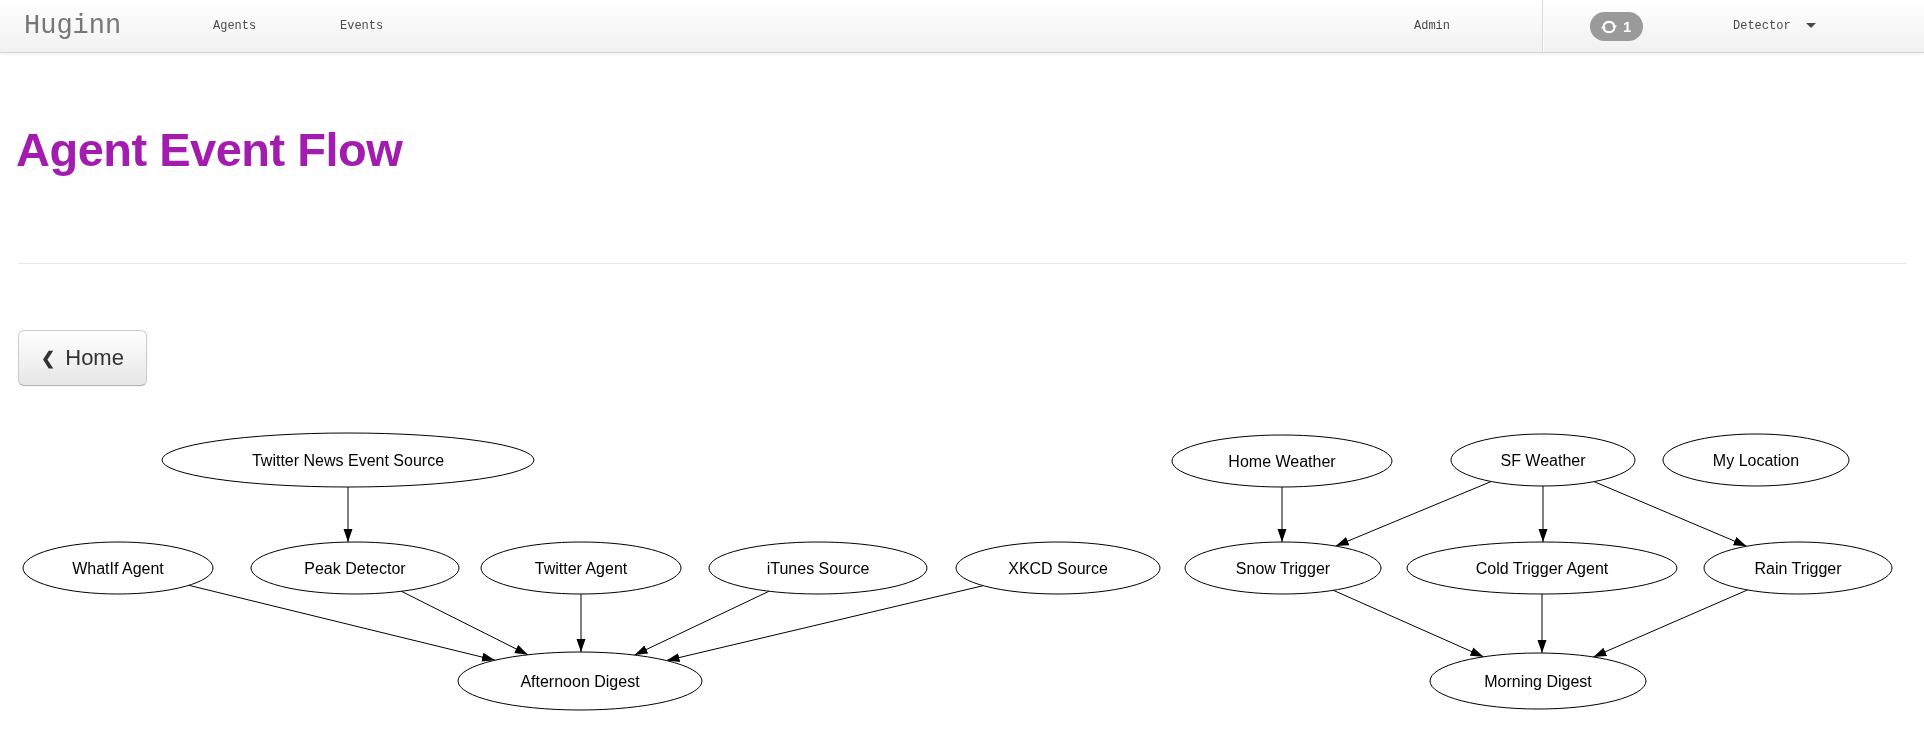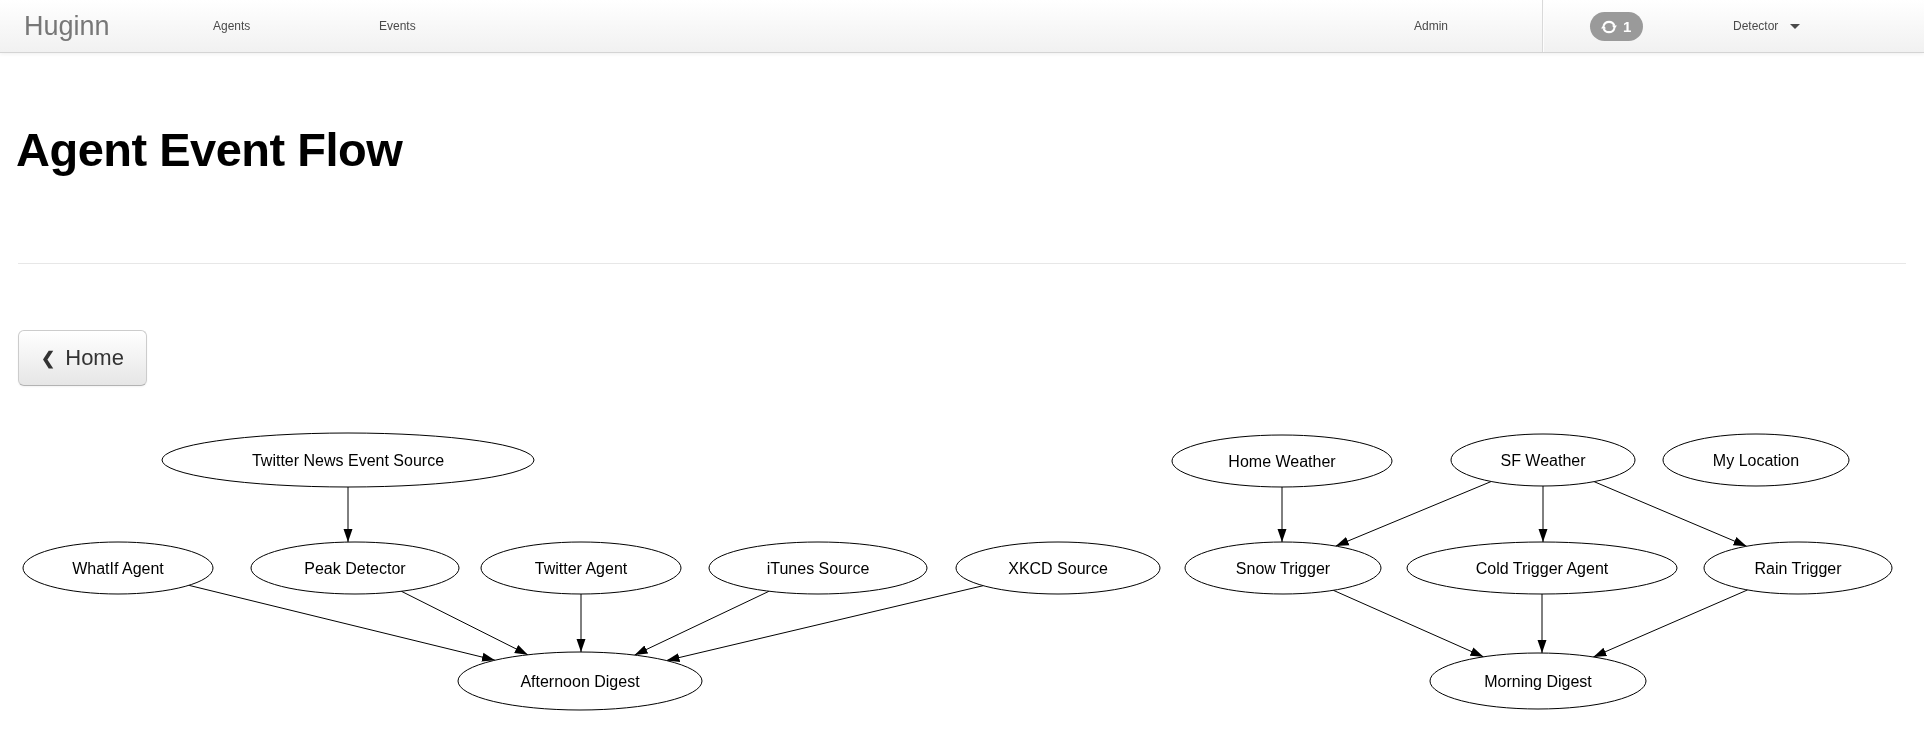--- a/index.html
+++ b/index.html
@@ -8,21 +8,21 @@
     font-family:"Liberation Sans",sans-serif;position:relative;
   }
   
   .navbar{
     position:absolute;top:0;left:0;width:100%;height:52px;
     background:linear-gradient(#ffffff,#f1f1f1);
     border-bottom:1px solid #d4d4d4;
     box-shadow:0 1px 4px rgba(0,0,0,.065);
     z-index:5;
   }
-  .navbar a{text-decoration:none;cursor:pointer;}
+  .navbar a{text-decoration:none;cursor:pointer;font-family:Liberation Mono, monospace;}
   .brand{
     position:absolute;left:24px;top:0;line-height:52px;
     font-size:27px;color:#777;
   }
   .nav-link{
     position:absolute;top:0;line-height:52px;
     font-size:12px;color:#4a4a4a;
   }
   .nav-divider{
     position:absolute;top:0;height:52px;width:1px;
@@ -35,21 +35,21 @@
     color:#fff;font-weight:bold;font-size:15px;cursor:pointer;
   }
   .caret{
     display:inline-block;width:0;height:0;margin-left:8px;vertical-align:middle;
     border-left:5px solid transparent;border-right:5px solid transparent;
     border-top:5px solid #4a4a4a;
   }
   
   .page-title{
     position:absolute;left:16px;top:122px;margin:0;
-    font-size:47px;font-weight:bold;color:#000000;letter-spacing:-.5px;
+    font-size:47px;font-weight:bold;color:#a21caf;letter-spacing:-.5px;
   }
   .rule{
     position:absolute;left:18px;top:263px;width:1888px;height:0;
     border-top:1px solid #e7e7e7;
   }
   .btn-back{
     position:absolute;left:18px;top:330px;height:56px;box-sizing:border-box;
     display:inline-flex;align-items:center;gap:10px;padding:0 22px;
     background:linear-gradient(#ffffff,#e6e6e6);
     border:1px solid #ccc;border-bottom-color:#b3b3b3;border-radius:6px;
@@ -65,21 +65,21 @@
     font-family:"Liberation Sans",sans-serif;font-size:16px;fill:#000;
     text-anchor:middle;
   }
 </style>
 </head>
 <body>
 
 <div class="navbar">
   <a class="brand">Huginn</a>
   <a class="nav-link" style="left:213px">Agents</a>
-  <a class="nav-link" style="left:379px">Events</a>
+  <a class="nav-link" style="left:340px">Events</a>
   <a class="nav-link" style="left:1414px">Admin</a>
   <div class="nav-divider" style="left:1542px"></div>
   <div class="jobs-badge">
     <svg width="18" height="18" viewBox="0 0 20 20">
       <path d="M4 8.6 A6.3 6.3 0 0 1 16 8.6" fill="none" stroke="#fff" stroke-width="2.4"></path>
       <polygon points="13.4,8.2 18.8,8.2 16.1,12.6" fill="#fff"></polygon>
       <path d="M16 11.4 A6.3 6.3 0 0 1 4 11.4" fill="none" stroke="#fff" stroke-width="2.4"></path>
       <polygon points="1.2,11.8 6.6,11.8 3.9,7.4" fill="#fff"></polygon>
     </svg>
     <span>1</span>

